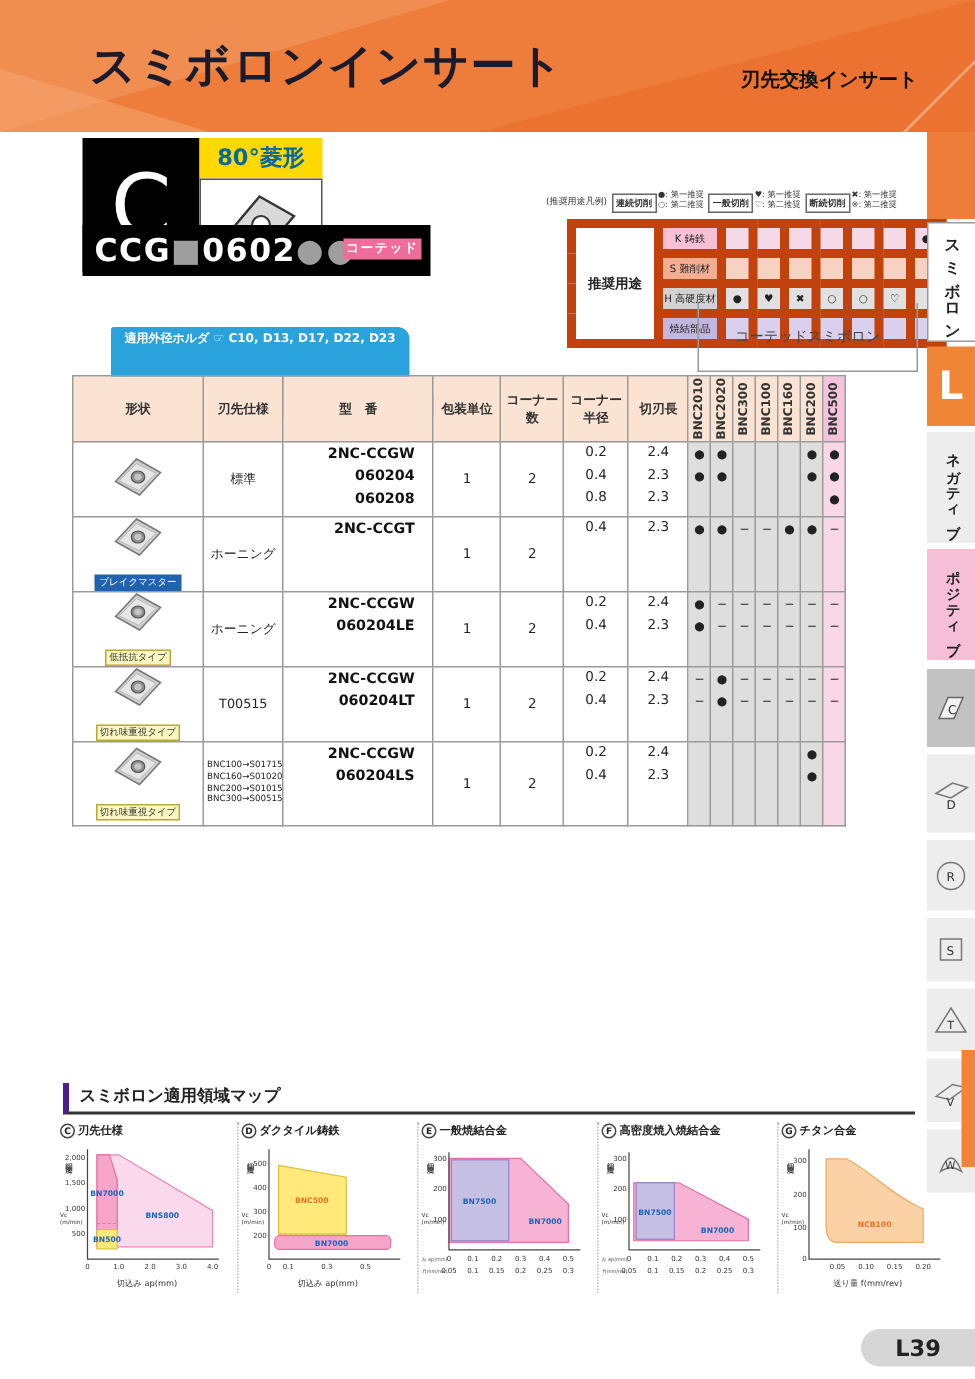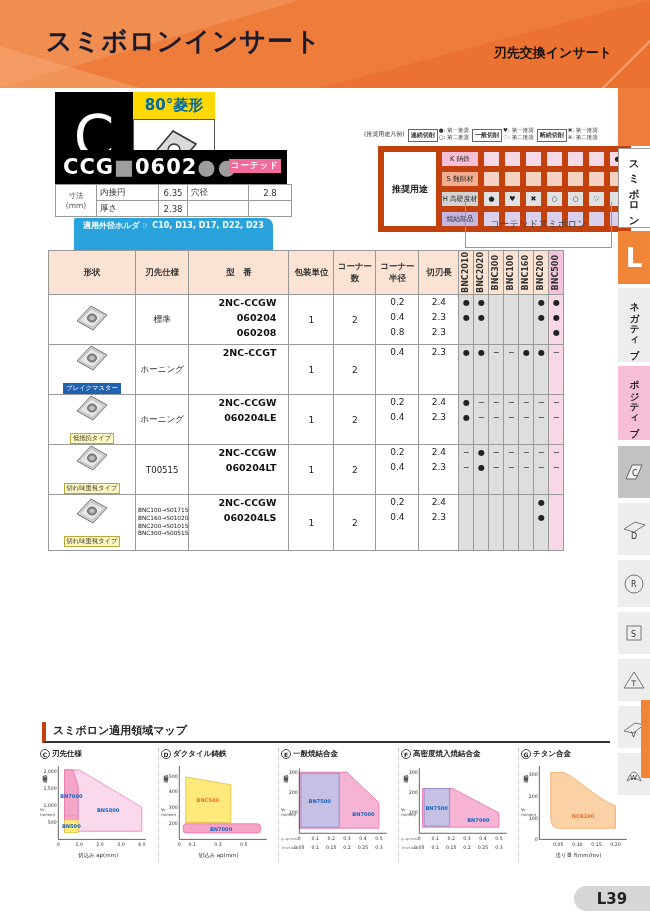--- a/index.html
+++ b/index.html
@@ -7,21 +7,21 @@
   .page{position:relative;width:650px;height:919px;background:#fff;overflow:hidden;}
 
   
   .hdr{position:absolute;left:0;top:0;width:650px;height:88px;background:#EE7C3B;overflow:hidden;}
   .hdr .tri1{position:absolute;left:0;top:0;width:300px;height:88px;background:#F29A62;opacity:.55;clip-path:polygon(0 0,100% 0,0 100%);}
   .hdr .tri2{position:absolute;right:0;top:0;width:330px;height:88px;background:#E96D2C;opacity:.65;clip-path:polygon(100% 0,100% 100%,0 100%);}
   .hdr .tri3{position:absolute;left:0;bottom:0;width:140px;height:60px;background:#F5A975;opacity:.5;clip-path:polygon(0 100%,0 30%,100% 100%);}
   .hdr .xl{position:absolute;width:2px;height:220px;background:rgba(255,255,255,.35);top:-60px;}
   .hdr .xl.a{left:640px;transform:rotate(45deg);}
   .hdr .xl.b{left:700px;transform:rotate(-45deg);}
-  .hdr-title{position:absolute;left:46px;top:24px;font-size:26px;font-weight:900;color:#1b1b2e;letter-spacing:1px;}
+  .hdr-title{position:absolute;left:60px;top:24px;font-size:30px;font-weight:900;color:#1b1b2e;letter-spacing:1px;}
   .hdr-sub{position:absolute;right:38px;top:44px;font-size:13px;font-weight:bold;color:#111;}
   .corner{position:absolute;right:0;top:88px;width:32px;height:58px;background:#EE7C3B;}
 
   
   .cbox{position:absolute;left:55px;top:92px;width:78px;height:89px;background:#000;color:#fff;display:flex;align-items:center;justify-content:center;font-size:58px;font-weight:400;}
   .angle{position:absolute;left:133px;top:92px;width:82px;height:27px;background:#FFD800;display:flex;align-items:center;justify-content:center;font-size:15px;font-weight:bold;color:#0369a1;}
   .ibox{position:absolute;left:133px;top:119px;width:82px;height:62px;background:#fff;border:1px solid #555;box-sizing:border-box;display:flex;align-items:center;justify-content:center;}
 
   
   .legend{position:absolute;left:364px;top:126px;width:250px;display:flex;align-items:flex-start;gap:3px;font-size:6px;color:#333;}
@@ -85,21 +85,21 @@
   .sb-series span{writing-mode:vertical-rl;font-size:10.5px;font-weight:bold;letter-spacing:2px;}
   .sb-letter{top:231px;height:53px;background:#F08437;color:#fff;display:flex;align-items:center;justify-content:center;font-size:26px;font-weight:900;}
   .sb-neg{top:288px;height:74px;background:#EDEDED;display:flex;align-items:center;justify-content:center;}
   .sb-pos{top:366px;height:74px;background:#F6BED7;display:flex;align-items:center;justify-content:center;}
   .sb-neg span,.sb-pos span{writing-mode:vertical-rl;font-size:9.5px;font-weight:bold;letter-spacing:1px;}
   .sb-shape{display:flex;align-items:center;justify-content:center;background:#EDEDED;}
   .sb-shape.active{background:#C2C2C2;}
   .sb-orange{position:absolute;left:641px;top:700px;width:9px;height:78px;background:#F08437;}
 
   
-  .map-head{position:absolute;left:42px;top:722px;width:568px;border-left:4px solid #c2410c;border-bottom:2px solid #333;padding:1px 0 3px 7px;font-size:11px;font-weight:bold;box-sizing:border-box;}
+  .map-head{position:absolute;left:42px;top:722px;width:568px;border-left:4px solid #4c1d95;border-bottom:2px solid #333;padding:1px 0 3px 7px;font-size:11px;font-weight:bold;box-sizing:border-box;}
   .maps{position:absolute;left:38px;top:748px;width:600px;display:flex;}
   .chart{width:120px;box-sizing:border-box;position:relative;padding:0 2px;}
   .chart + .chart{border-left:1px dotted #bbb;}
   .ctitle{font-size:7.5px;font-weight:bold;white-space:nowrap;display:flex;align-items:center;gap:2px;height:12px;}
   .badge{border:1px solid #444;border-radius:50%;width:8px;height:8px;display:inline-flex;align-items:center;justify-content:center;font-size:6px;flex:0 0 auto;}
   .cbody{position:relative;}
   .ylab{position:absolute;left:2px;top:10px;writing-mode:vertical-rl;font-size:5px;color:#333;letter-spacing:1px;}
   .yunit{position:absolute;left:0px;top:48px;font-size:3.8px;color:#333;width:16px;line-height:1.2;}
   .xlab{text-align:center;font-size:5.5px;color:#333;margin-top:-2px;}
   svg.cs{display:block;width:114px;}
@@ -218,40 +218,20 @@
     </table>
   <div class="coatbox">コーテッドスミボロン</div>
 
   <div class="pcode">
     <span>CCG</span>
       <span class="sq">■</span>
       <span>0602</span>
       <span class="dots">●●</span>
     <span class="coattag">コーテッド</span>
   </div>
-  <table class="dims">
-    <tbody>
-        <tr>
-      <td class="dk" rowspan="2">
-            <div>寸法</div>
-            <div>(mm)</div>
-          </td>
-      <td class="dn">内接円</td>
-      <td class="dv">6.35</td>
-      <td class="dn2">穴径</td>
-      <td class="dv2">2.8</td>
-    </tr>
-    <tr>
-      <td class="dn">厚さ</td>
-      <td class="dv">2.38</td>
-      <td class="dn2"></td>
-      <td class="dv2"></td>
-    </tr>
-  </tbody>
-    </table>
 
   <div class="pills">
     <span class="pill blue">適用外径ホルダ ☞ C10, D13, D17, D22, D23</span>
     <span class="pill pink">適用内径ホルダ ☞ E12~E14</span>
   </div>
 
   <table class="main">
     <colgroup>
       <col style="width:87px">
         <col style="width:50px">

